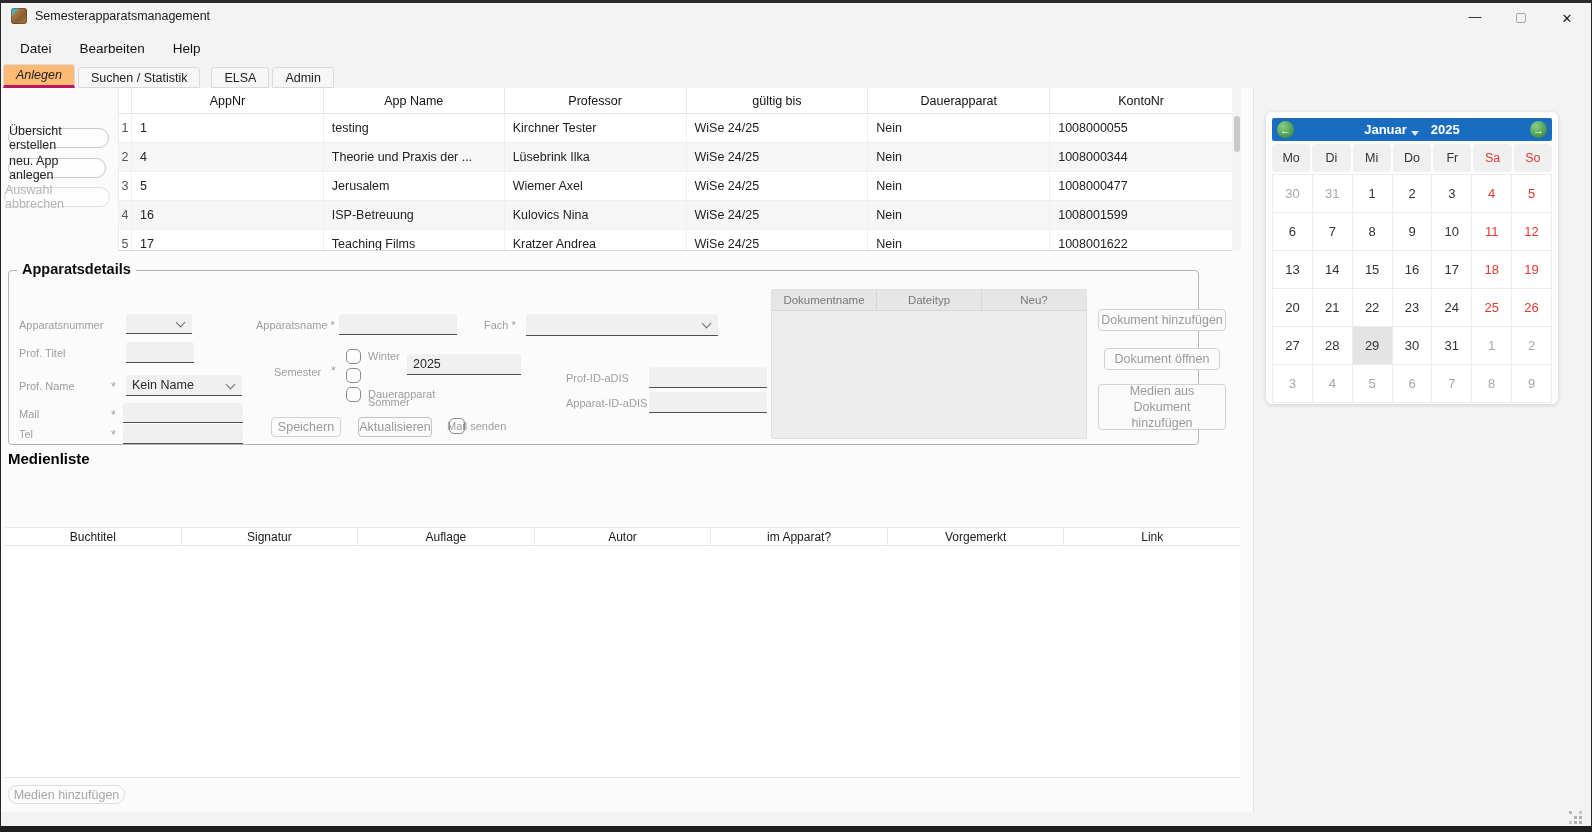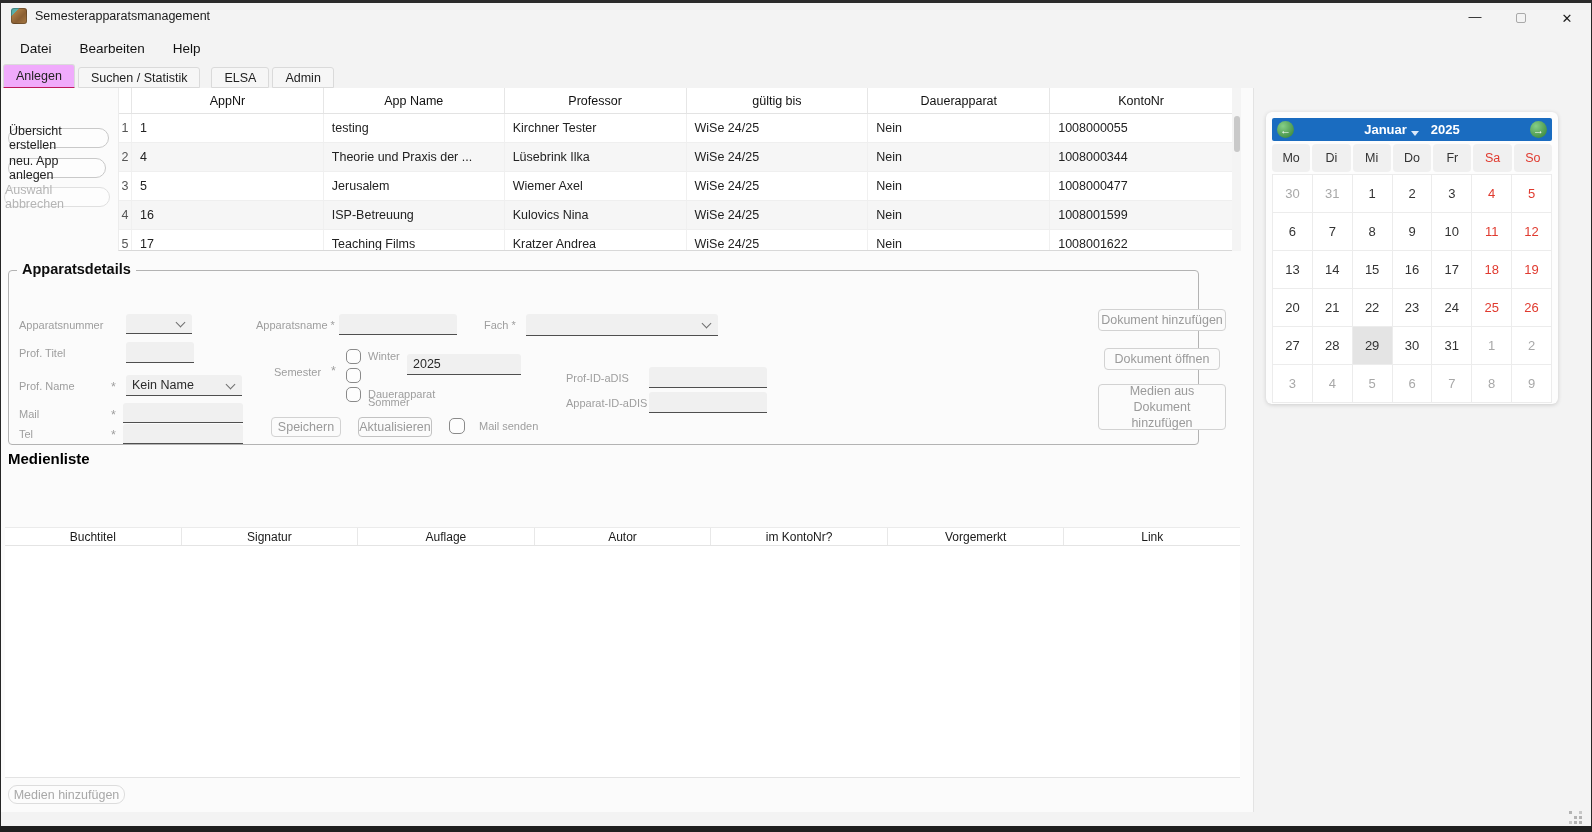--- a/index.html
+++ b/index.html
@@ -24,21 +24,21 @@
   .glyph-close { font-size:13px; color:#1a1a1a; }
 
   
   .menubar { position:absolute; left:6px; top:36px; display:flex; }
   .menu-item { padding:5px 14px; font-size:13.5px; color:#111; border-radius:4px; }
 
   
   .tabs { position:absolute; left:3px; top:64px; height:24px; display:flex; align-items:flex-end; }
   .tab { height:21px; padding:0 12px; display:flex; align-items:center; font-size:12.5px; color:#222;
     background:#f6f6f6; border:1px solid #dadada; border-radius:3px 3px 0 0; margin-right:3px; }
-  .tab.active { height:24px; background:#f0abfc; border-bottom:1px solid #be185d; }
+  .tab.active { height:24px; background:#fdba74; border-bottom:3px solid #be185d;font-style:italic; }
   .tab.gap { margin-left:8px; }
 
   
   .main-bg { position:absolute; left:1px; top:88px; width:1253px; height:724px; background:#fbfbfb;
     border-right:1px solid #e3e3e3; }
 
   
   .side-btn { position:absolute; height:20px; border:1px solid #c9c9c9; border-radius:10px; background:#fdfdfd;
     font-size:12.5px; color:#222; display:flex; align-items:center; justify-content:center; }
   .side-btn.disabled { color:#b5b5b5; border-color:#e0e0e0; }
@@ -292,34 +292,41 @@
     <span></span>
   </div>
   <div class="flabel" style="left:557px; top:126px;">Apparat-ID-aDIS</div>
   <div class="field" style="left:640px; top:121px; width:118px; height:21px;">
     <span></span>
   </div>
 
   <div class="form-btn" style="left:262px; top:146px; width:70px; height:20px;">Speichern</div>
   <div class="form-btn" style="left:349px; top:146px; width:74px; height:20px; border-color:#c2c2c2;">Aktualisieren</div>
   <div class="checkbox" style="left:440px; top:147px;"></div>
-  <div class="flabel" style="left:470px; top:149px;">Mail senden</div>
-
+  <div class="flabel" style="left:438px; top:149px;">Mail senden</div>
+
+  <div class="doc-panel">
+    <div class="doc-head">
+      <div class="doc-hcell">Dokumentname</div>
+      <div class="doc-hcell">Dateityp</div>
+      <div class="doc-hcell">Neu?</div>
+    </div>
+  </div>
   <div class="form-btn doc-btn1">Dokument hinzufügen</div>
   <div class="form-btn doc-btn2">Dokument öffnen</div>
   <div class="form-btn doc-btn3">Medien aus Dokument hinzufügen</div>
 </div>
 
 <div class="media-title">Medienliste</div>
 <div class="media-head">
   <div class="media-hcell">Buchtitel</div>
   <div class="media-hcell">Signatur</div>
   <div class="media-hcell">Auflage</div>
   <div class="media-hcell">Autor</div>
-  <div class="media-hcell">im KontoNr?</div>
+  <div class="media-hcell">im Apparat?</div>
   <div class="media-hcell">Vorgemerkt</div>
   <div class="media-hcell">Link</div>
 </div>
 <div class="media-body"></div>
 <div class="media-add-btn">Medien hinzufügen</div>
 
 <div class="calendar">
   <div class="cal-header">
     <div class="cal-nav prev">
         <span>←</span>

